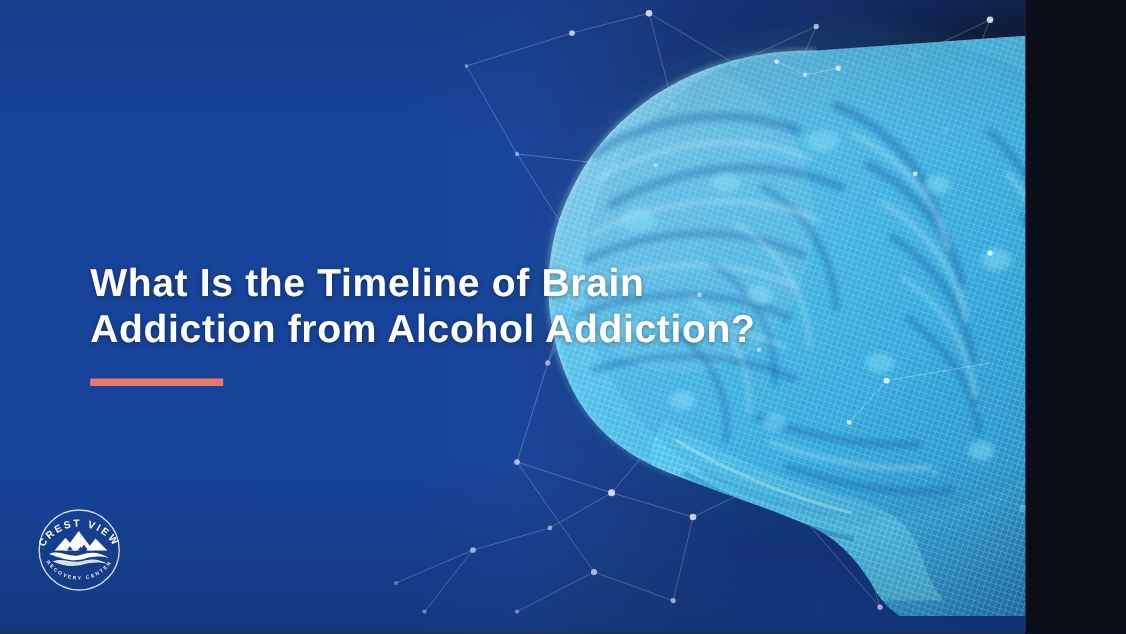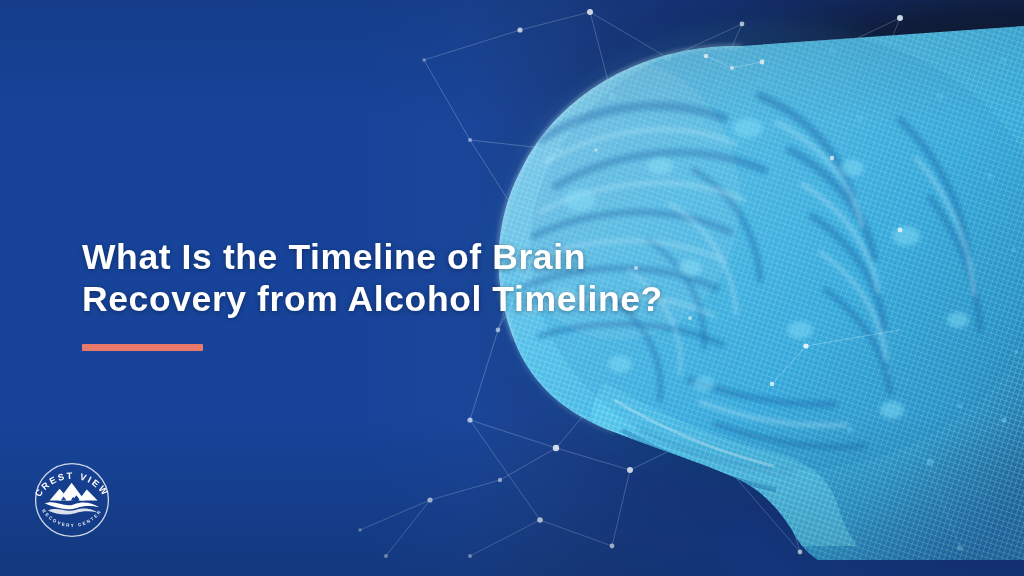--- a/index.html
+++ b/index.html
@@ -1,21 +1,21 @@
 <!DOCTYPE html>
 <html><head>
 <meta charset="utf-8">
 <title>Crest View Recovery Center Banner</title>
 <style>
   html,body{margin:0;padding:0;background:#0b0e18;}
   body{font-family:"Liberation Sans",sans-serif;}
 
   .banner{
     position:relative;
-    width:1024px;height:576px;
+    width:932px;height:576px;
     overflow:hidden;
     background:#a16207;
   }
 
   
   .bg-base{
     position:absolute;inset:0;
     background:#17449a;
   }
   
@@ -308,21 +308,21 @@
           <path d="M706,56 L732,68 L762,62"></path>
         </g>
       </g>
     </g>
   </svg>
 
   <div class="bg-vignette"></div>
 
   <h1 class="headline">
     <span class="ln">What Is the Timeline of Brain</span>
-    <span class="ln">Recovery from Alcohol Timeline?</span>
+    <span class="ln">Addiction from Alcohol Addiction?</span>
   </h1>
 
   <div class="accent-rule"></div>
 
   <svg class="logo" viewBox="0 0 120 120" aria-label="Crest View Recovery Center">
     <defs>
       <path id="arcTop" d="M 16,66 A 46,46 0 0 1 104,66" fill="none"></path>
       <path id="arcBottom" d="M 17,62 A 45,45 0 0 0 103,62" fill="none"></path>
     </defs>
 

